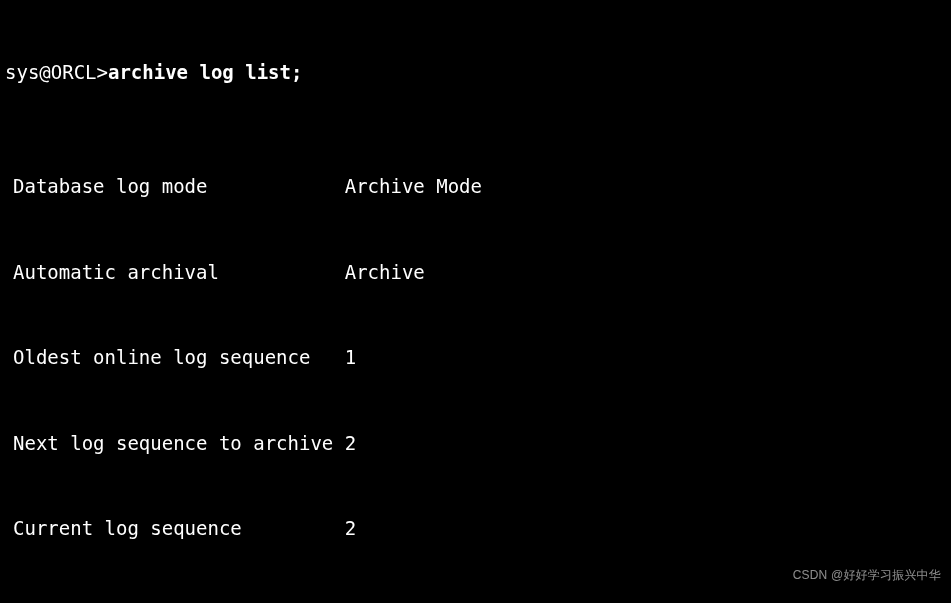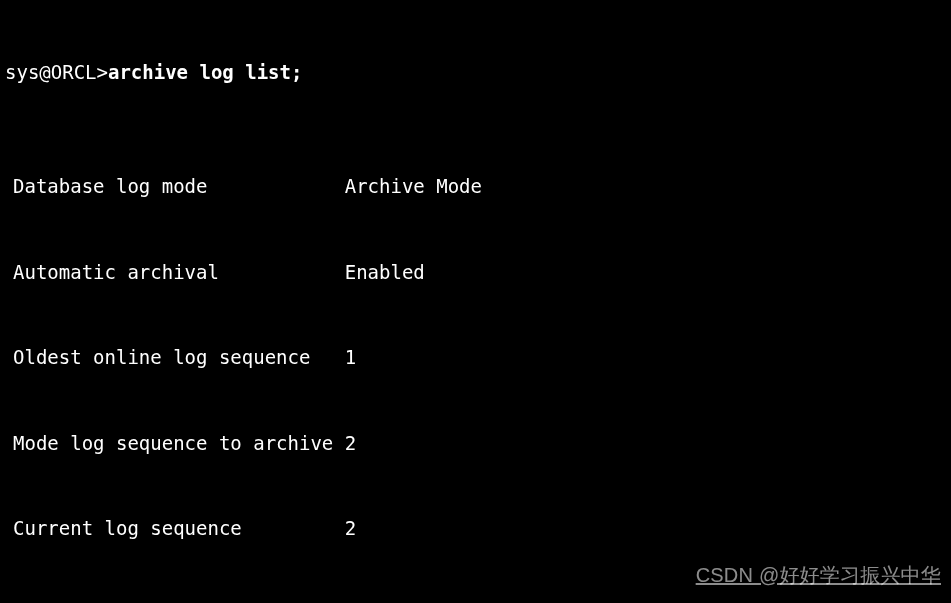--- a/index.html
+++ b/index.html
@@ -24,37 +24,36 @@
   .cmd { display: inline; font-weight: bold; }
   .lbl { display: inline-block; margin-left: 8px; }
   .val { display: inline; text-align: center; }
   
   .wA { width: 29ch; }
   .watermark {
     position: absolute;
     right: 10px;
     bottom: 14px;
     font-family: Arial, "Helvetica Neue", Helvetica, sans-serif;
-    font-size: 20px;
+    font-size: 12px;
     color: rgba(255,255,255,0.55);
     letter-spacing: 0.2px;
     pointer-events: none;
-    text-decoration: underline;
   }
 </style>
 </head>
 <body>
 
 <div class="terminal">
   <span class="row"><span class="prompt">sys@ORCL&gt;</span><span class="cmd">archive log list;</span></span>
 
   <span class="row"><span class="lbl wA">Database log mode</span><span class="val">Archive Mode</span></span>
-  <span class="row"><span class="lbl wA">Automatic archival</span><span class="val">Enabled</span></span>
+  <span class="row"><span class="lbl wA">Automatic archival</span><span class="val">Archive</span></span>
   <span class="row"><span class="lbl wA">Oldest online log sequence</span><span class="val">1</span></span>
-  <span class="row"><span class="lbl wA">Mode log sequence to archive</span><span class="val">2</span></span>
+  <span class="row"><span class="lbl wA">Next log sequence to archive</span><span class="val">2</span></span>
   <span class="row"><span class="lbl wA">Current log sequence</span><span class="val">2</span></span>
 
   
   
   
   
 
   
   
   <span class="row"></span>

